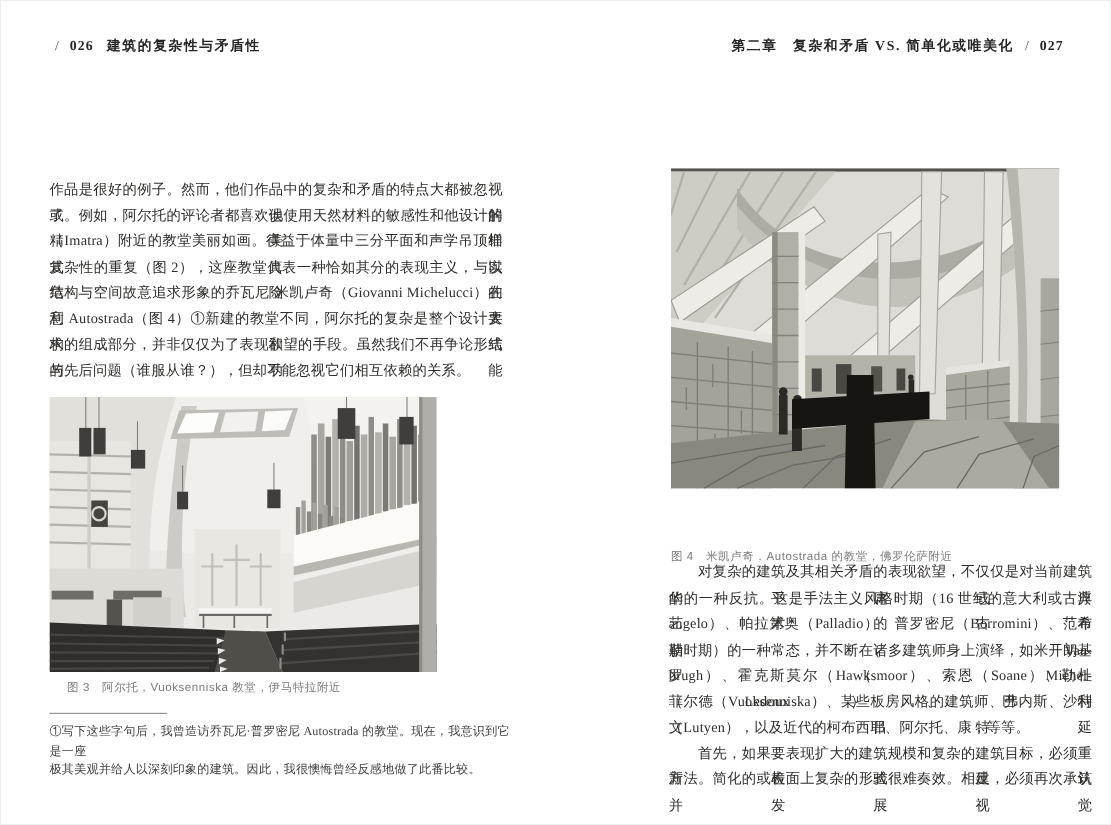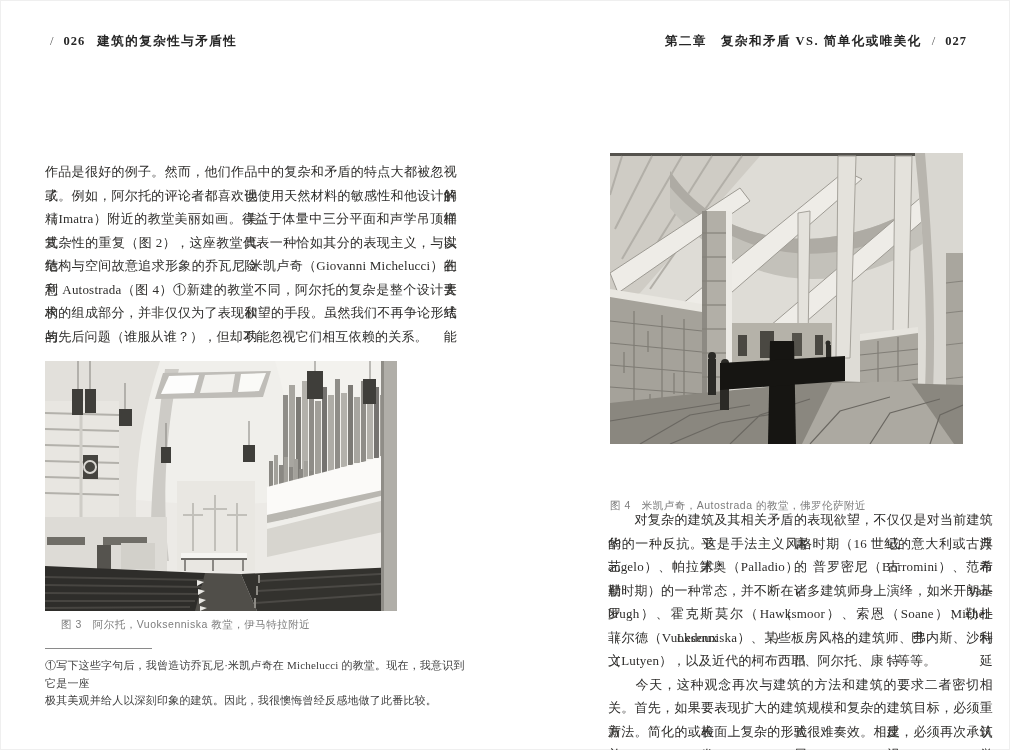--- a/index.html
+++ b/index.html
@@ -207,21 +207,21 @@
       </g>
       <rect x="338" y="0" width="14" height="250" fill="#b0aea8"></rect>
       <rect x="336" y="0" width="3" height="250" fill="#8f8d87"></rect>
     </svg>
   </div>
 
   <div class="caption" id="cap-left">图 3　阿尔托，Vuoksenniska 教堂，伊马特拉附近</div>
 
   <div id="fn-rule"></div>
   <div id="footnote">
-    <div class="fl">①写下这些字句后，我曾造访乔瓦尼·米凯卢奇在 Michelucci 的教堂。现在，我意识到它是一座</div>
+    <div class="fl">①写下这些字句后，我曾造访乔瓦尼·普罗密尼 Autostrada 的教堂。现在，我意识到它是一座</div>
     <div class="fl">极其美观并给人以深刻印象的建筑。因此，我很懊悔曾经反感地做了此番比较。</div>
   </div>
 
   <div class="figure" style="left:610px;top:153px;width:353px;height:291px;">
     <svg width="353" height="291" viewBox="0 0 353 291">
       <rect width="353" height="291" fill="#dedcd6"></rect>
       <rect x="0" y="0" width="353" height="3" fill="#55534e"></rect>
       <g>
         <path d="M0 3 L150 3 L30 140 L0 155 Z" fill="#cfccc5"></path>
         <g stroke="#b2afa8" stroke-width="2">
@@ -343,18 +343,17 @@
   <div class="caption" id="cap-right">图 4　米凯卢奇，Autostrada 的教堂，佛罗伦萨附近</div>
 
   <div class="bodyblock" id="body-right">
     <div class="bl">　　对复杂的建筑及其相关矛盾的表现欲望，不仅仅是对当前建筑的平庸或浮</div>
     <div class="bl">华的一种反抗。这是手法主义风格时期（16 世纪的意大利或古典艺术的古希</div>
     <div class="bl">angelo）、帕拉第奥（Palladio）、普罗密尼（Borromini）、范布勒（Van-</div>
     <div class="bl">腊时期）的一种常态，并不断在诸多建筑师身上演绎，如米开朗基罗（Michel-</div>
     <div class="bl">brugh）、霍克斯莫尔（Hawksmoor）、索恩（Soane）、勒杜（Ledoux）、巴特</div>
     <div class="bl">菲尔德（Vuoksenniska）、某些板房风格的建筑师、弗内斯、沙利文、吕特延</div>
     <div class="bl end">（Lutyen），以及近代的柯布西耶、阿尔托、康，等等。</div>
-    <div class="bl end">　　今天，这种观念再次与建筑的方法和建筑的要求二者密切相关。</div>
     <div class="bl">　　首先，如果要表现扩大的建筑规模和复杂的建筑目标，必须重新检验建筑</div>
     <div class="bl">方法。简化的或表面上复杂的形式很难奏效。相反，必须再次承认并发展视觉</div>
   </div>
 
 </div>
 
 </body></html>

